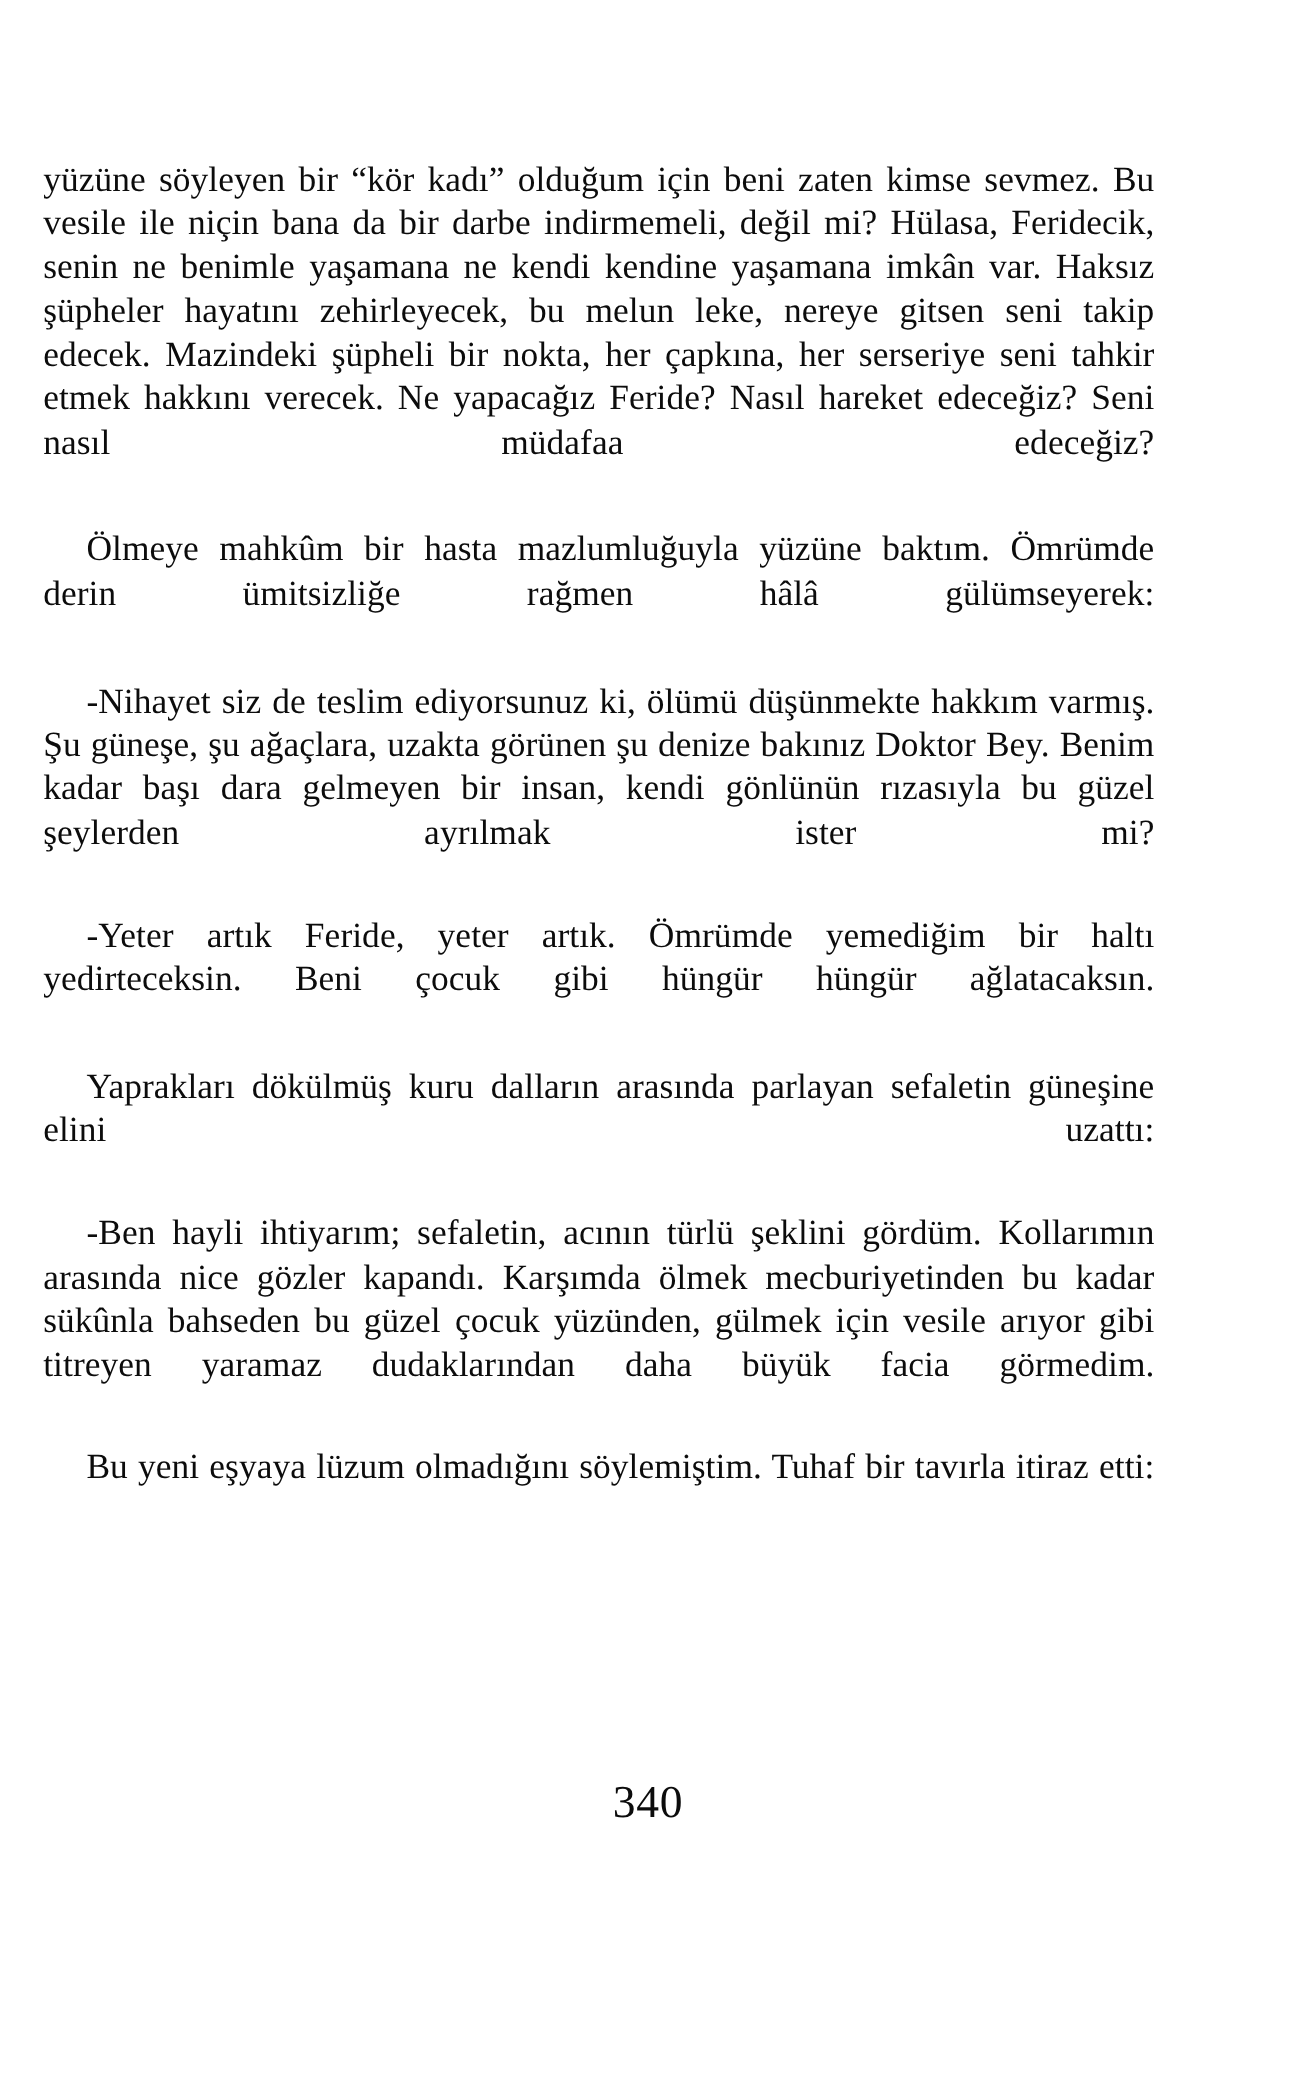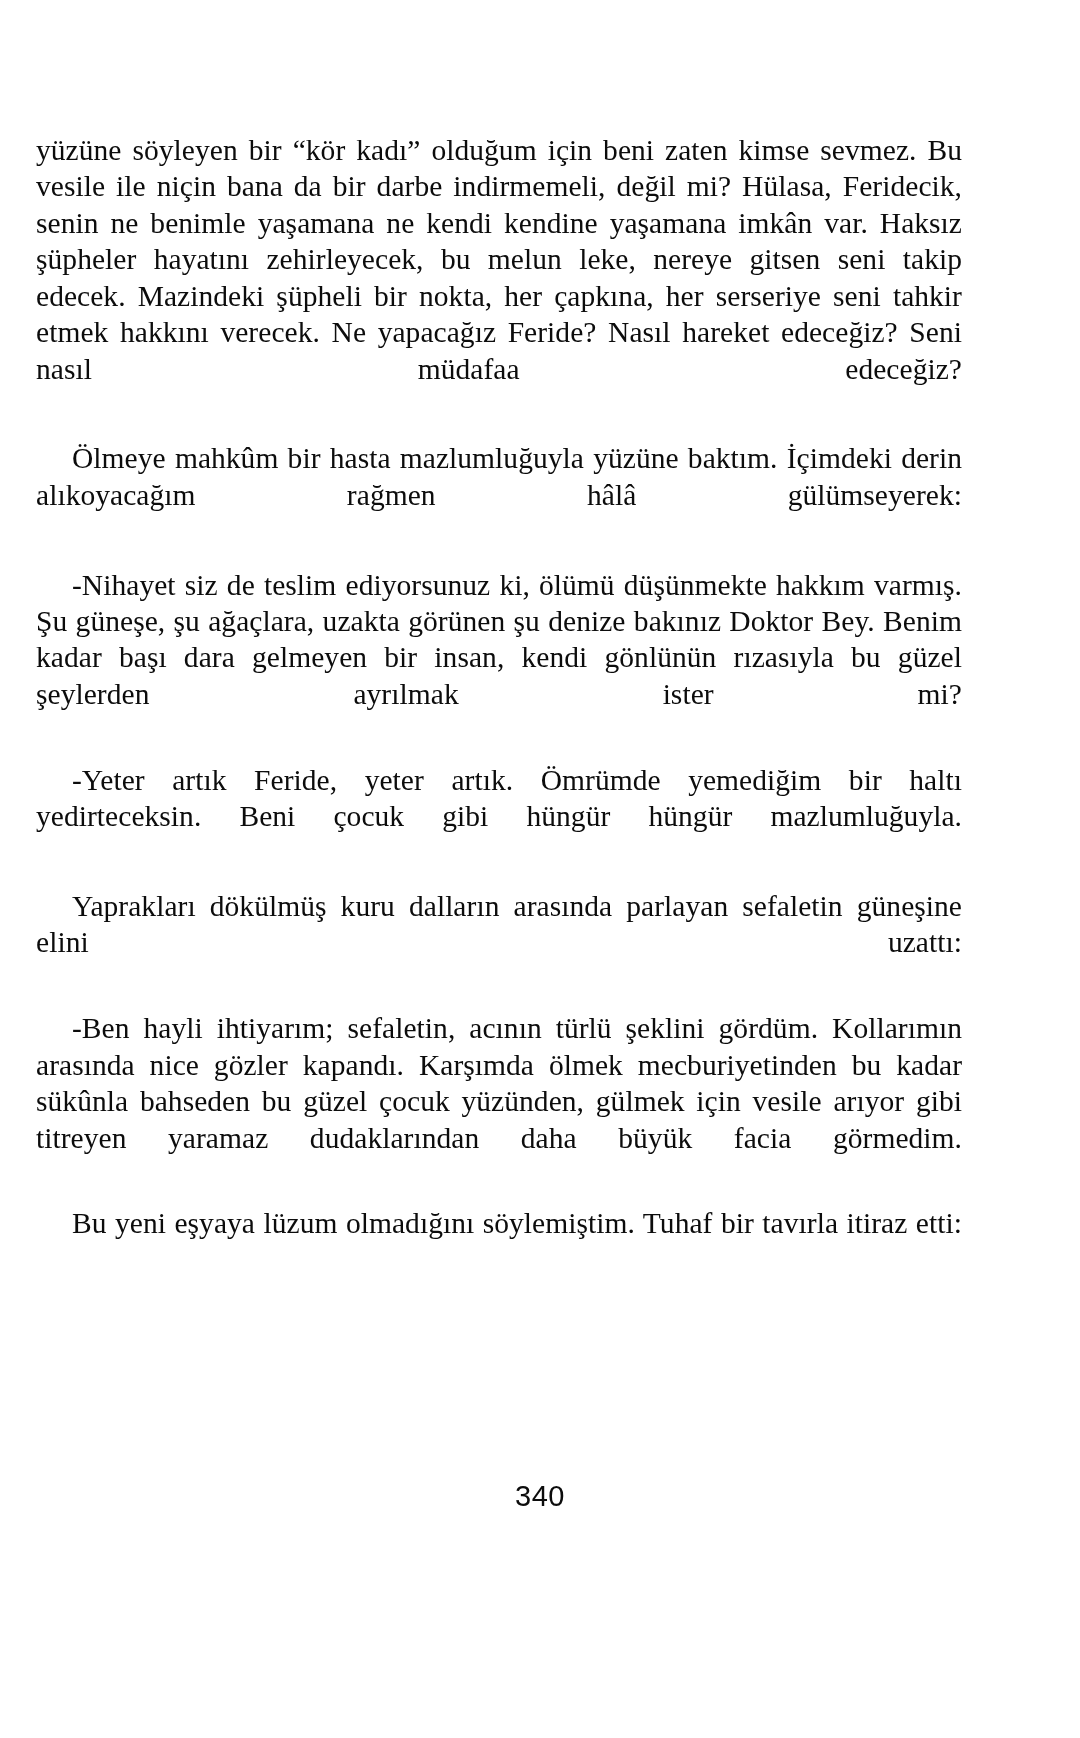--- a/index.html
+++ b/index.html
@@ -50,41 +50,41 @@
     content: "";
     display: inline-block;
     width: 100%;
   }
   .folio {
     position: absolute;
     left: 0;
     right: 0;
     top: 1480px;
     text-align: center;
-    font-size: 29px;
-    font-family: Liberation Sans, sans-serif;
+    font-size: 38px;
+    font-family: Liberation Serif, serif;
     color: #0c0c0c;
     letter-spacing: 0.6px;
   }
 </style>
 </head>
 <body>
 
 <div class="page">
 
   <div class="body-text">
 
     <p class="para no-indent">yüzüne söyleyen bir “kör kadı” olduğum için beni zaten kimse sevmez. Bu vesile ile niçin bana da bir darbe indirmemeli, değil mi? Hülasa, Feridecik, senin ne benimle yaşamana ne kendi kendine yaşamana imkân var. Haksız şüpheler hayatını zehirleyecek, bu melun leke, nereye gitsen seni takip edecek. Mazindeki şüpheli bir nokta, her çapkına, her serseriye seni tahkir etmek hakkını verecek. Ne yapacağız Feride? Nasıl hareket edeceğiz? Seni nasıl müdafaa edeceğiz?</p>
 
-    <p class="para gap-med">Ölmeye mahkûm bir hasta mazlumluğuyla yüzüne baktım. İçimdeki derin alıkoyacağım rağmen hâlâ gülümseyerek:</p>
+    <p class="para gap-med">Ölmeye mahkûm bir hasta mazlumluğuyla yüzüne baktım. Ömrümde derin ümitsizliğe rağmen hâlâ gülümseyerek:</p>
 
     <p class="para gap-med">-Nihayet siz de teslim ediyorsunuz ki, ölümü düşünmekte hakkım varmış. Şu güneşe, şu ağaçlara, uzakta görünen şu denize bakınız Doktor Bey. Benim kadar başı dara gelmeyen bir insan, kendi gönlünün rızasıyla bu güzel şeylerden ayrılmak ister mi?</p>
 
 
-    <p class="para gap-small">-Yeter artık Feride, yeter artık. Ömrümde yemediğim bir haltı yedirteceksin. Beni çocuk gibi hüngür hüngür mazlumluğuyla.</p>
+    <p class="para gap-small">-Yeter artık Feride, yeter artık. Ömrümde yemediğim bir haltı yedirteceksin. Beni çocuk gibi hüngür hüngür ağlatacaksın.</p>
 
     <p class="para gap-med">Yaprakları dökülmüş kuru dalların arasında parlayan sefaletin güneşine elini uzattı:</p>
 
     <p class="para gap-small">-Ben hayli ihtiyarım; sefaletin, acının türlü şeklini gördüm. Kollarımın arasında nice gözler kapandı. Karşımda ölmek mecburiyetinden bu kadar sükûnla bahseden bu güzel çocuk yüzünden, gülmek için vesile arıyor gibi titreyen yaramaz dudaklarından daha büyük facia görmedim.</p>
 
 
 
 
     <p class="para gap-small">Bu yeni eşyaya lüzum olmadığını söylemiştim. Tuhaf bir tavırla itiraz etti:</p>
 

